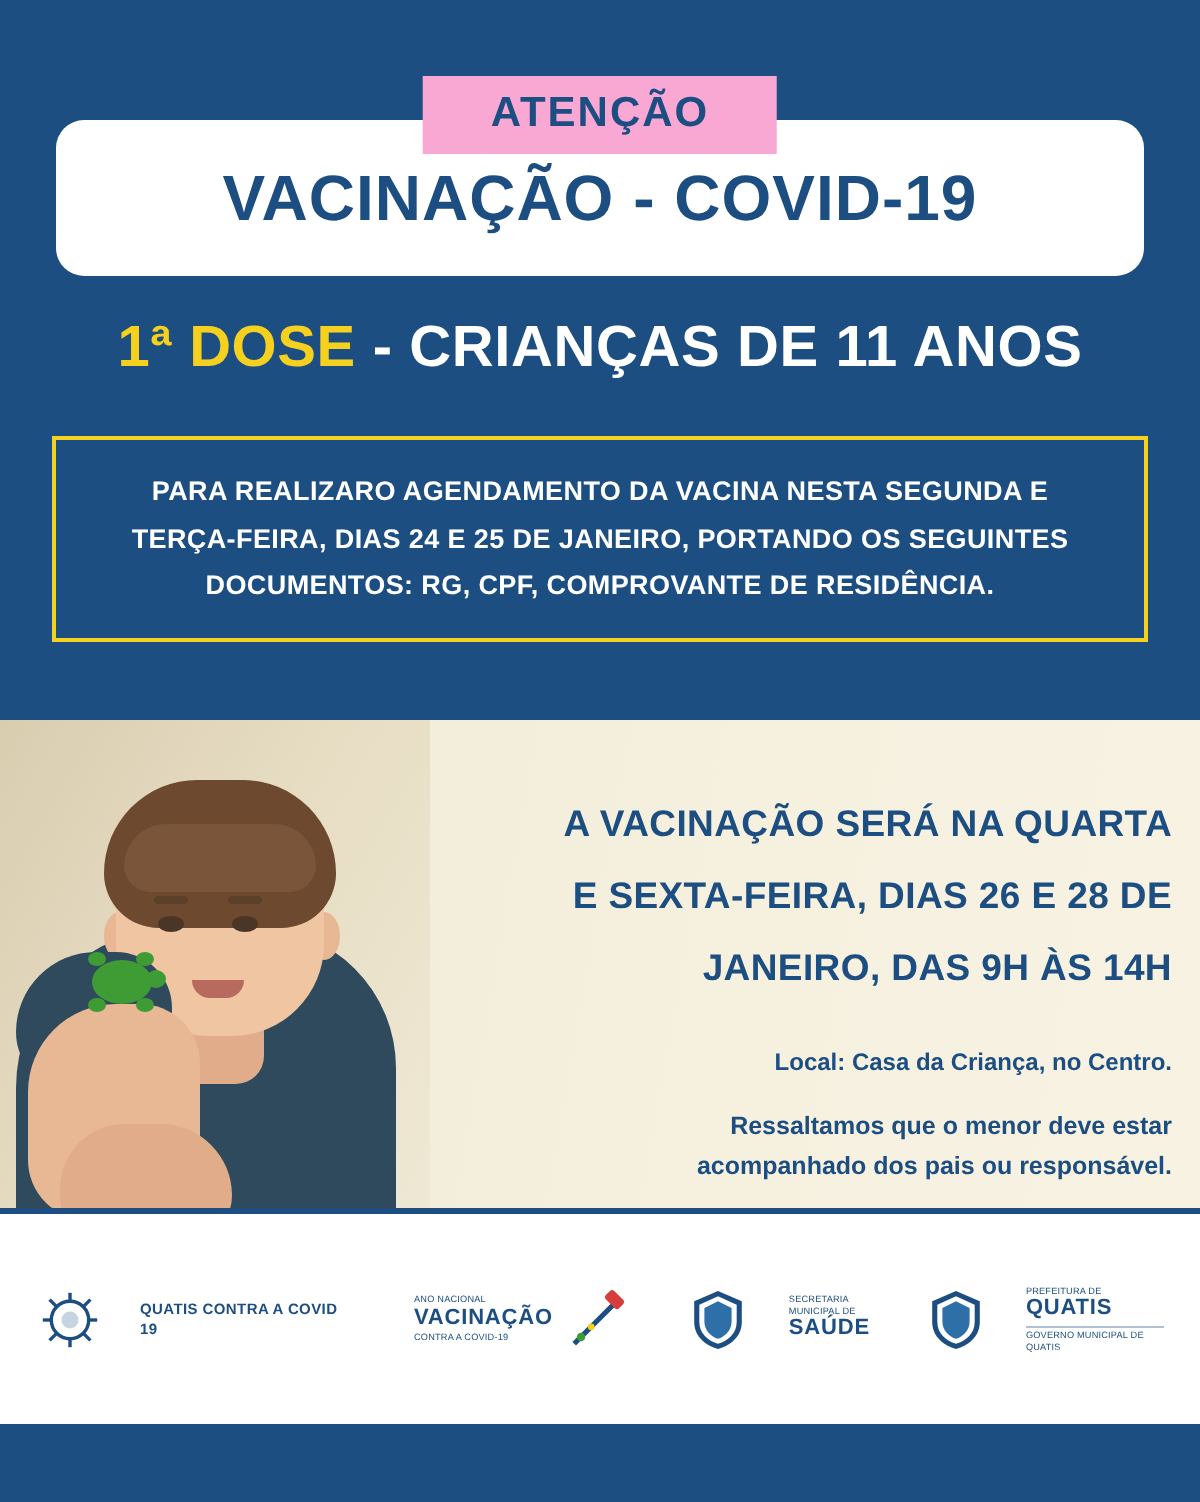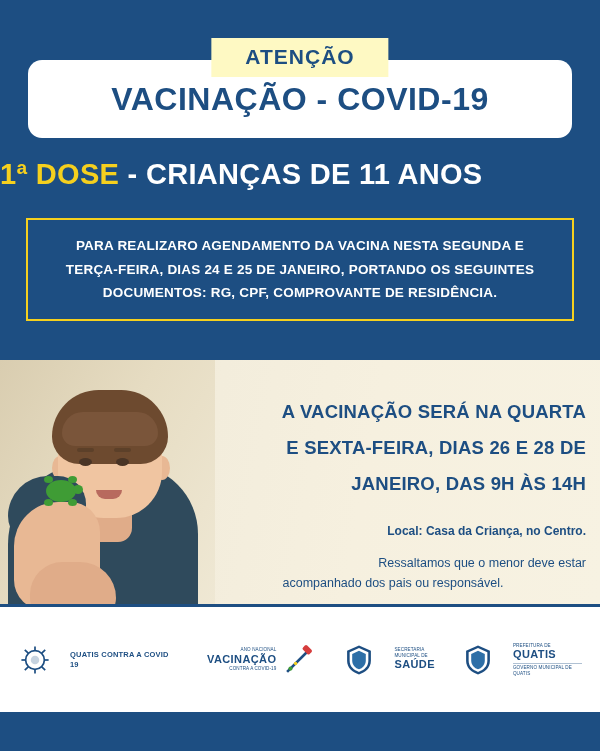--- a/index.html
+++ b/index.html
@@ -19,21 +19,21 @@
   .top-section{
     position:relative;
     padding:0 18px;
     height:360px;
     box-sizing:border-box;
   }
   .attention-badge{
     position:absolute;
     left:50%;transform:translateX(-50%);
     top:38px;
-    background:#fef9c3;
+    background:#f9a8d4;
     color:#1d4e82;
     font-weight:bold;
     font-size:21px;
     letter-spacing:1px;
     padding:7px 34px 8px 34px;
     z-index:3;
     text-align:center;
   }
   .white-card{
     position:absolute;
@@ -50,21 +50,21 @@
     font-size:32px;
     font-weight:bold;
     letter-spacing:0.5px;
     white-space:nowrap;
     text-align:right;
   }
   .dose-line{
     position:absolute;
     top:158px;
     left:0;right:0;
-    text-align:left;
+    text-align:center;
     color:#ffffff;
     font-size:29px;
     font-weight:bold;
     letter-spacing:0.3px;
   }
   .dose-line .hl{color:#f5d01e;}
   .info-box{
     position:absolute;
     left:26px;right:26px;
     top:218px;
@@ -209,21 +209,21 @@
   .line-local{
     color:#1d4e82;
     font-size:12px;
     font-weight:bold;
     text-align:right;
     margin-top:22px;
   }
   .line-small{
     color:#1d4e82;
     font-size:12.5px;
-    font-weight:normal;
+    font-weight:bold;
     text-align:right;
     line-height:1.55;
     margin-top:16px;
   }
   
   .footer{
     height:108px;
     background:#ffffff;
     display:flex;
     align-items:center;
@@ -307,21 +307,21 @@
         <div class="turtle-leg" style="left:28px;top:25px;"></div>
       </div>
     </div>
 
     <div class="text-col">
       <div class="line-big">A VACINAÇÃO SERÁ NA QUARTA</div>
       <div class="line-big">E SEXTA-FEIRA, DIAS 26 E 28 DE</div>
       <div class="line-big">JANEIRO, DAS 9H ÀS 14H</div>
       <div class="line-local">Local: Casa da Criança, no Centro.</div>
       <div class="line-small">Ressaltamos que o menor deve estar</div>
-      <div class="line-small" style="margin-top:0;text-align:center;">acompanhado dos pais ou responsável.</div>
+      <div class="line-small" style="margin-top:0;">acompanhado dos pais ou responsável.</div>
     </div>
   </div>
 
   <div class="footer">
 
     <div class="logo">
       <svg class="logo-mark" viewBox="0 0 40 40">
         <circle cx="20" cy="20" r="11" fill="none" stroke="#1d4e82" stroke-width="2"></circle>
         <circle cx="20" cy="20" r="5" fill="#1d4e82" opacity=".25"></circle>
         <g stroke="#1d4e82" stroke-width="2">
@@ -336,21 +336,21 @@
         </g>
       </svg>
       <div class="logo-txt">
         <span>QUATIS</span>
         <span>CONTRA A</span>
         <span>COVID 19</span>
       </div>
     </div>
 
     <div class="logo vac-logo">
-      <div class="logo-txt" style="text-align:right;">
+      <div class="logo-txt" style="text-align:left;">
         <span class="tiny">ANO NACIONAL</span>
         <span class="big">VACINAÇÃO</span>
         <span class="tiny">CONTRA A COVID-19</span>
       </div>
       <svg class="logo-mark" viewBox="0 0 40 40">
         <line x1="6" y1="34" x2="30" y2="10" stroke="#1d4e82" stroke-width="3"></line>
         <rect x="24" y="4" width="11" height="7" rx="2" transform="rotate(45 29 8)" fill="#d63d3d"></rect>
         <circle cx="10" cy="30" r="2.5" fill="#3f9c35"></circle>
         <circle cx="16" cy="24" r="2" fill="#f5d01e"></circle>
       </svg>

